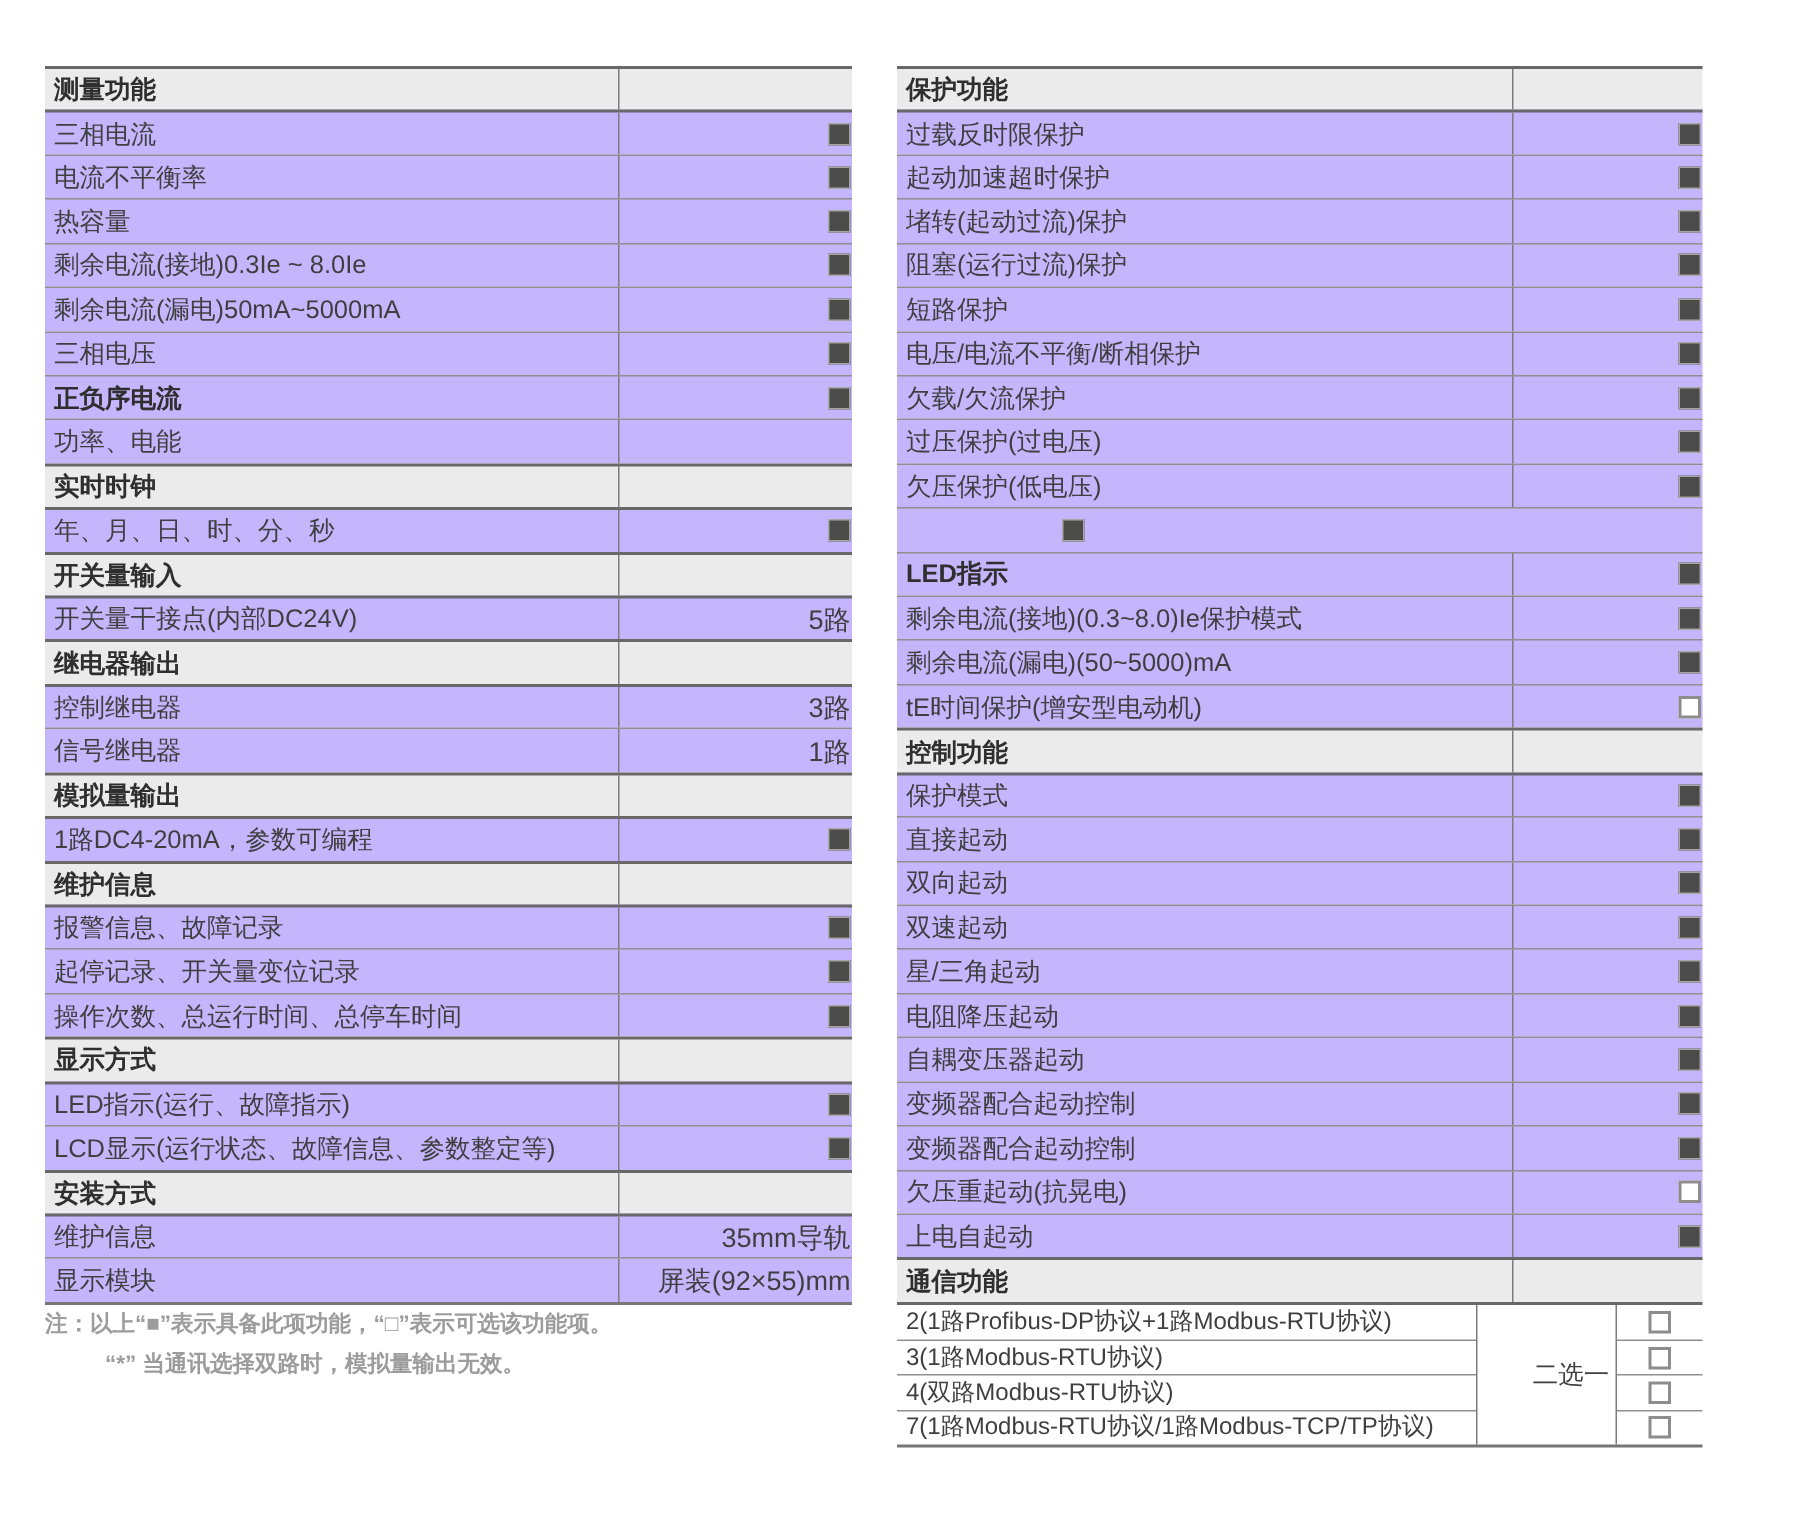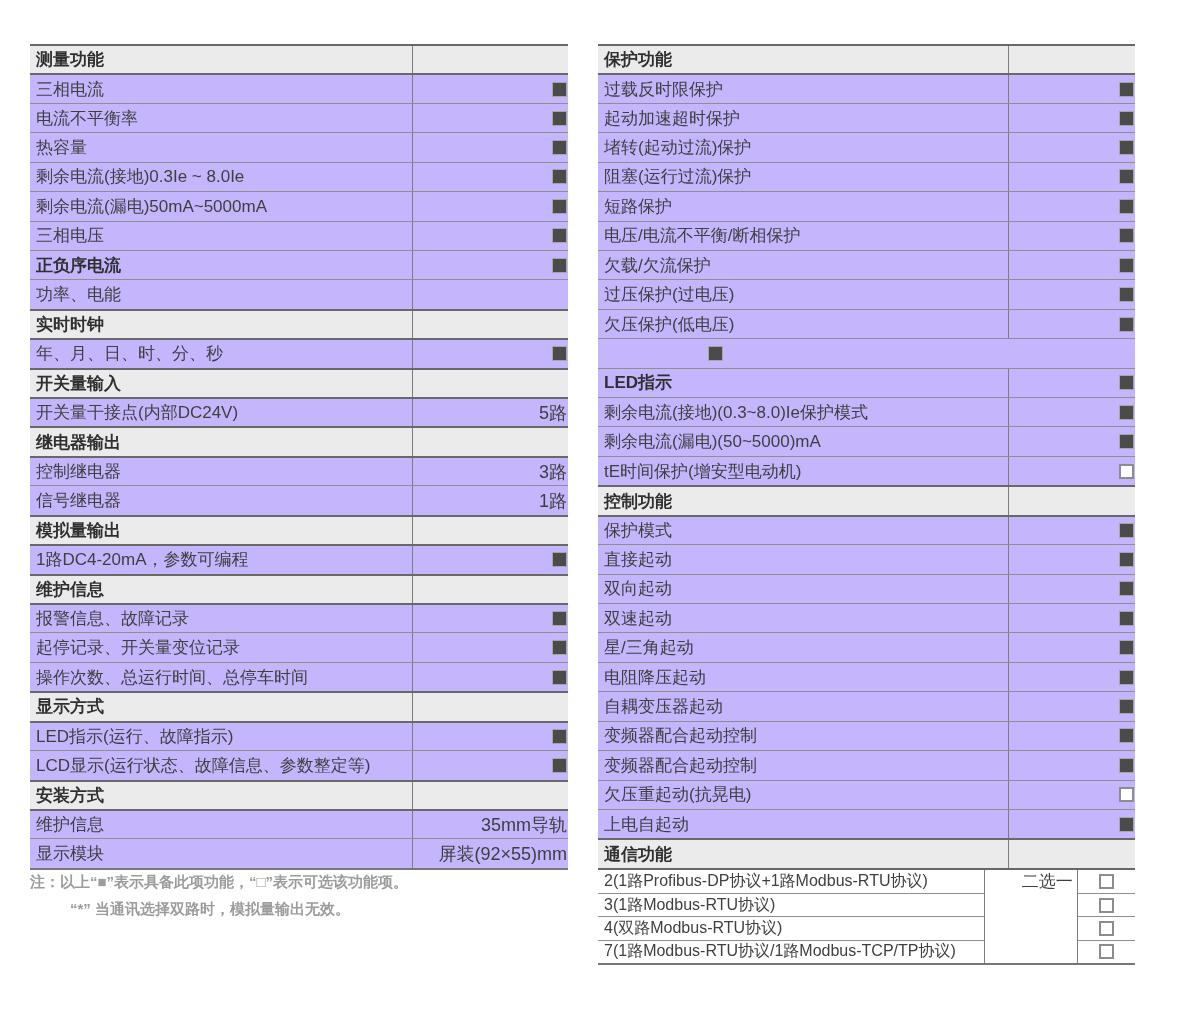--- a/index.html
+++ b/index.html
@@ -30,21 +30,21 @@
   .cell-value { display:flex; align-items:center; justify-content:flex-end; font-size:18px; color:#3f3f3f; white-space:nowrap; }
   .tbl-left  .cell-value { width:154px; }
   .tbl-right .cell-value { width:125px; }
 
   .sq  { width:15px; height:15px; background:#4b4b49; border:1px solid #a6a6a6; }
   .box { width:15px; height:15px; background:#ffffff; border:2px solid #8d8d8d; }
 
   
   .comm { display:flex; border-top:2px solid #686868; }
   .comm-labels { width:411px; border-right:1px solid #7d7d7d; }
-  .comm-middle { width:65px; border-right:1px solid #7d7d7d; display:flex; justify-content:center; font-size:17px; color:#3f3f3f;margin-left:32px; }
+  .comm-middle { width:65px; border-right:1px solid #7d7d7d; display:flex; align-items:center; justify-content:center; font-size:17px; color:#3f3f3f;margin-left:32px; }
   .comm-checks { width:60px; }
   .comm-row { height:23.3px; display:flex; align-items:center; padding-left:6px; font-size:16px; white-space:nowrap; overflow:hidden; }
   .comm-check-row { height:23.3px; display:flex; align-items:center; justify-content:center; }
   .comm-labels .comm-row + .comm-row, .comm-checks .comm-check-row + .comm-check-row { border-top:1px solid #8f8f8f; }
 
   .note { position:absolute; font-size:15px; color:#9c9c9c; white-space:nowrap;font-weight:bold; }
   .note-1 { left:30px; top:873px; }
   .note-2 { left:70px; top:900px; }
 </style>
 </head>

